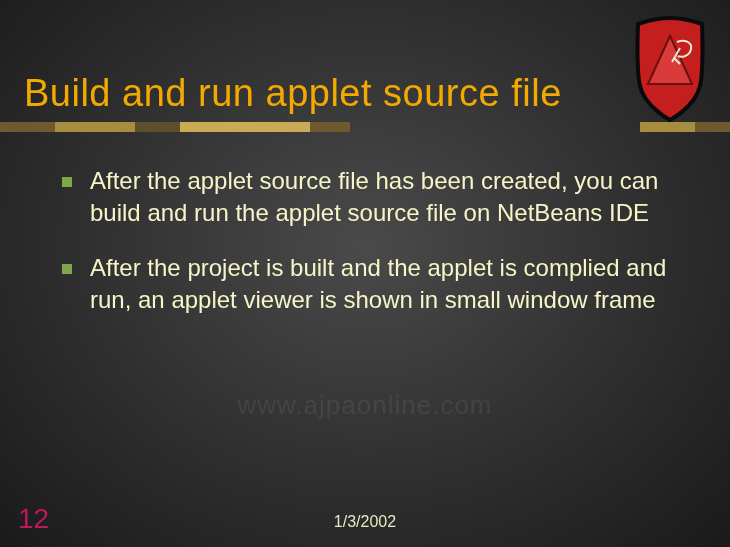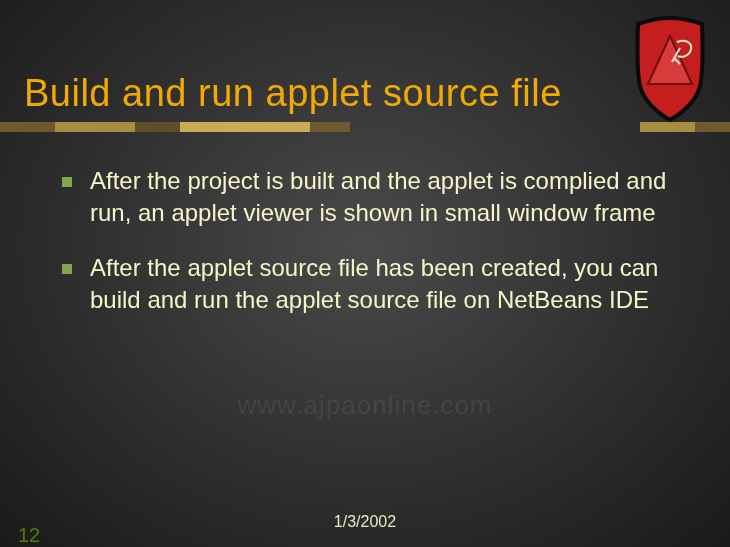--- a/index.html
+++ b/index.html
@@ -64,23 +64,23 @@
   .logo {
     position: absolute;
     top: 14px;
     right: 20px;
     width: 80px;
     height: 110px;
   }
   .page-num {
     position: absolute;
     left: 18px;
-    bottom: 0;
-    font-size: 20px;
-    color: #4d7c0f;
+    bottom: 12px;
+    font-size: 28px;
+    color: #be185d;
   }
   .date {
     position: absolute;
     left: 50%;
     transform: translateX(-50%);
     bottom: 16px;
     font-size: 16px;
     color: #e8e8c0;
     text-align: right;
   }
@@ -106,22 +106,22 @@
   <div class="seg a"></div>
     <div class="seg b"></div>
     <div class="seg c"></div>
   <div class="seg d"></div>
     <div class="seg e"></div>
     <div class="seg f"></div>
   <div class="seg g"></div>
 </div>
 
 <ul class="bullets">
+  <li>After the applet source file has been created, you can build and run the applet source file on NetBeans IDE</li>
   <li>After the project is built and the applet is complied and run, an applet viewer is shown in small window frame</li>
-  <li>After the applet source file has been created, you can build and run the applet source file on NetBeans IDE</li>
 </ul>
 
 <div class="logo">
   <svg viewBox="0 0 80 110" width="80" height="110">
     <path d="M40 4 C55 4 72 10 72 10 C72 10 74 55 70 72 C65 93 40 106 40 106 C40 106 15 93 10 72 C6 55 8 10 8 10 C8 10 25 4 40 4 Z" fill="#c41e1e" stroke="#0a0a0a" stroke-width="4"></path>
     <path d="M40 22 L62 70 L18 70 Z" fill="#d93a3a" stroke="#6b0f0f" stroke-width="2"></path>
     <g stroke="#f0e6d0" stroke-width="2" fill="none">
       <path d="M47 28 C57 24 64 30 60 38 C58 42 52 44 48 42"></path>
       <path d="M50 34 L42 48"></path>
       <path d="M44 44 L50 50"></path>

